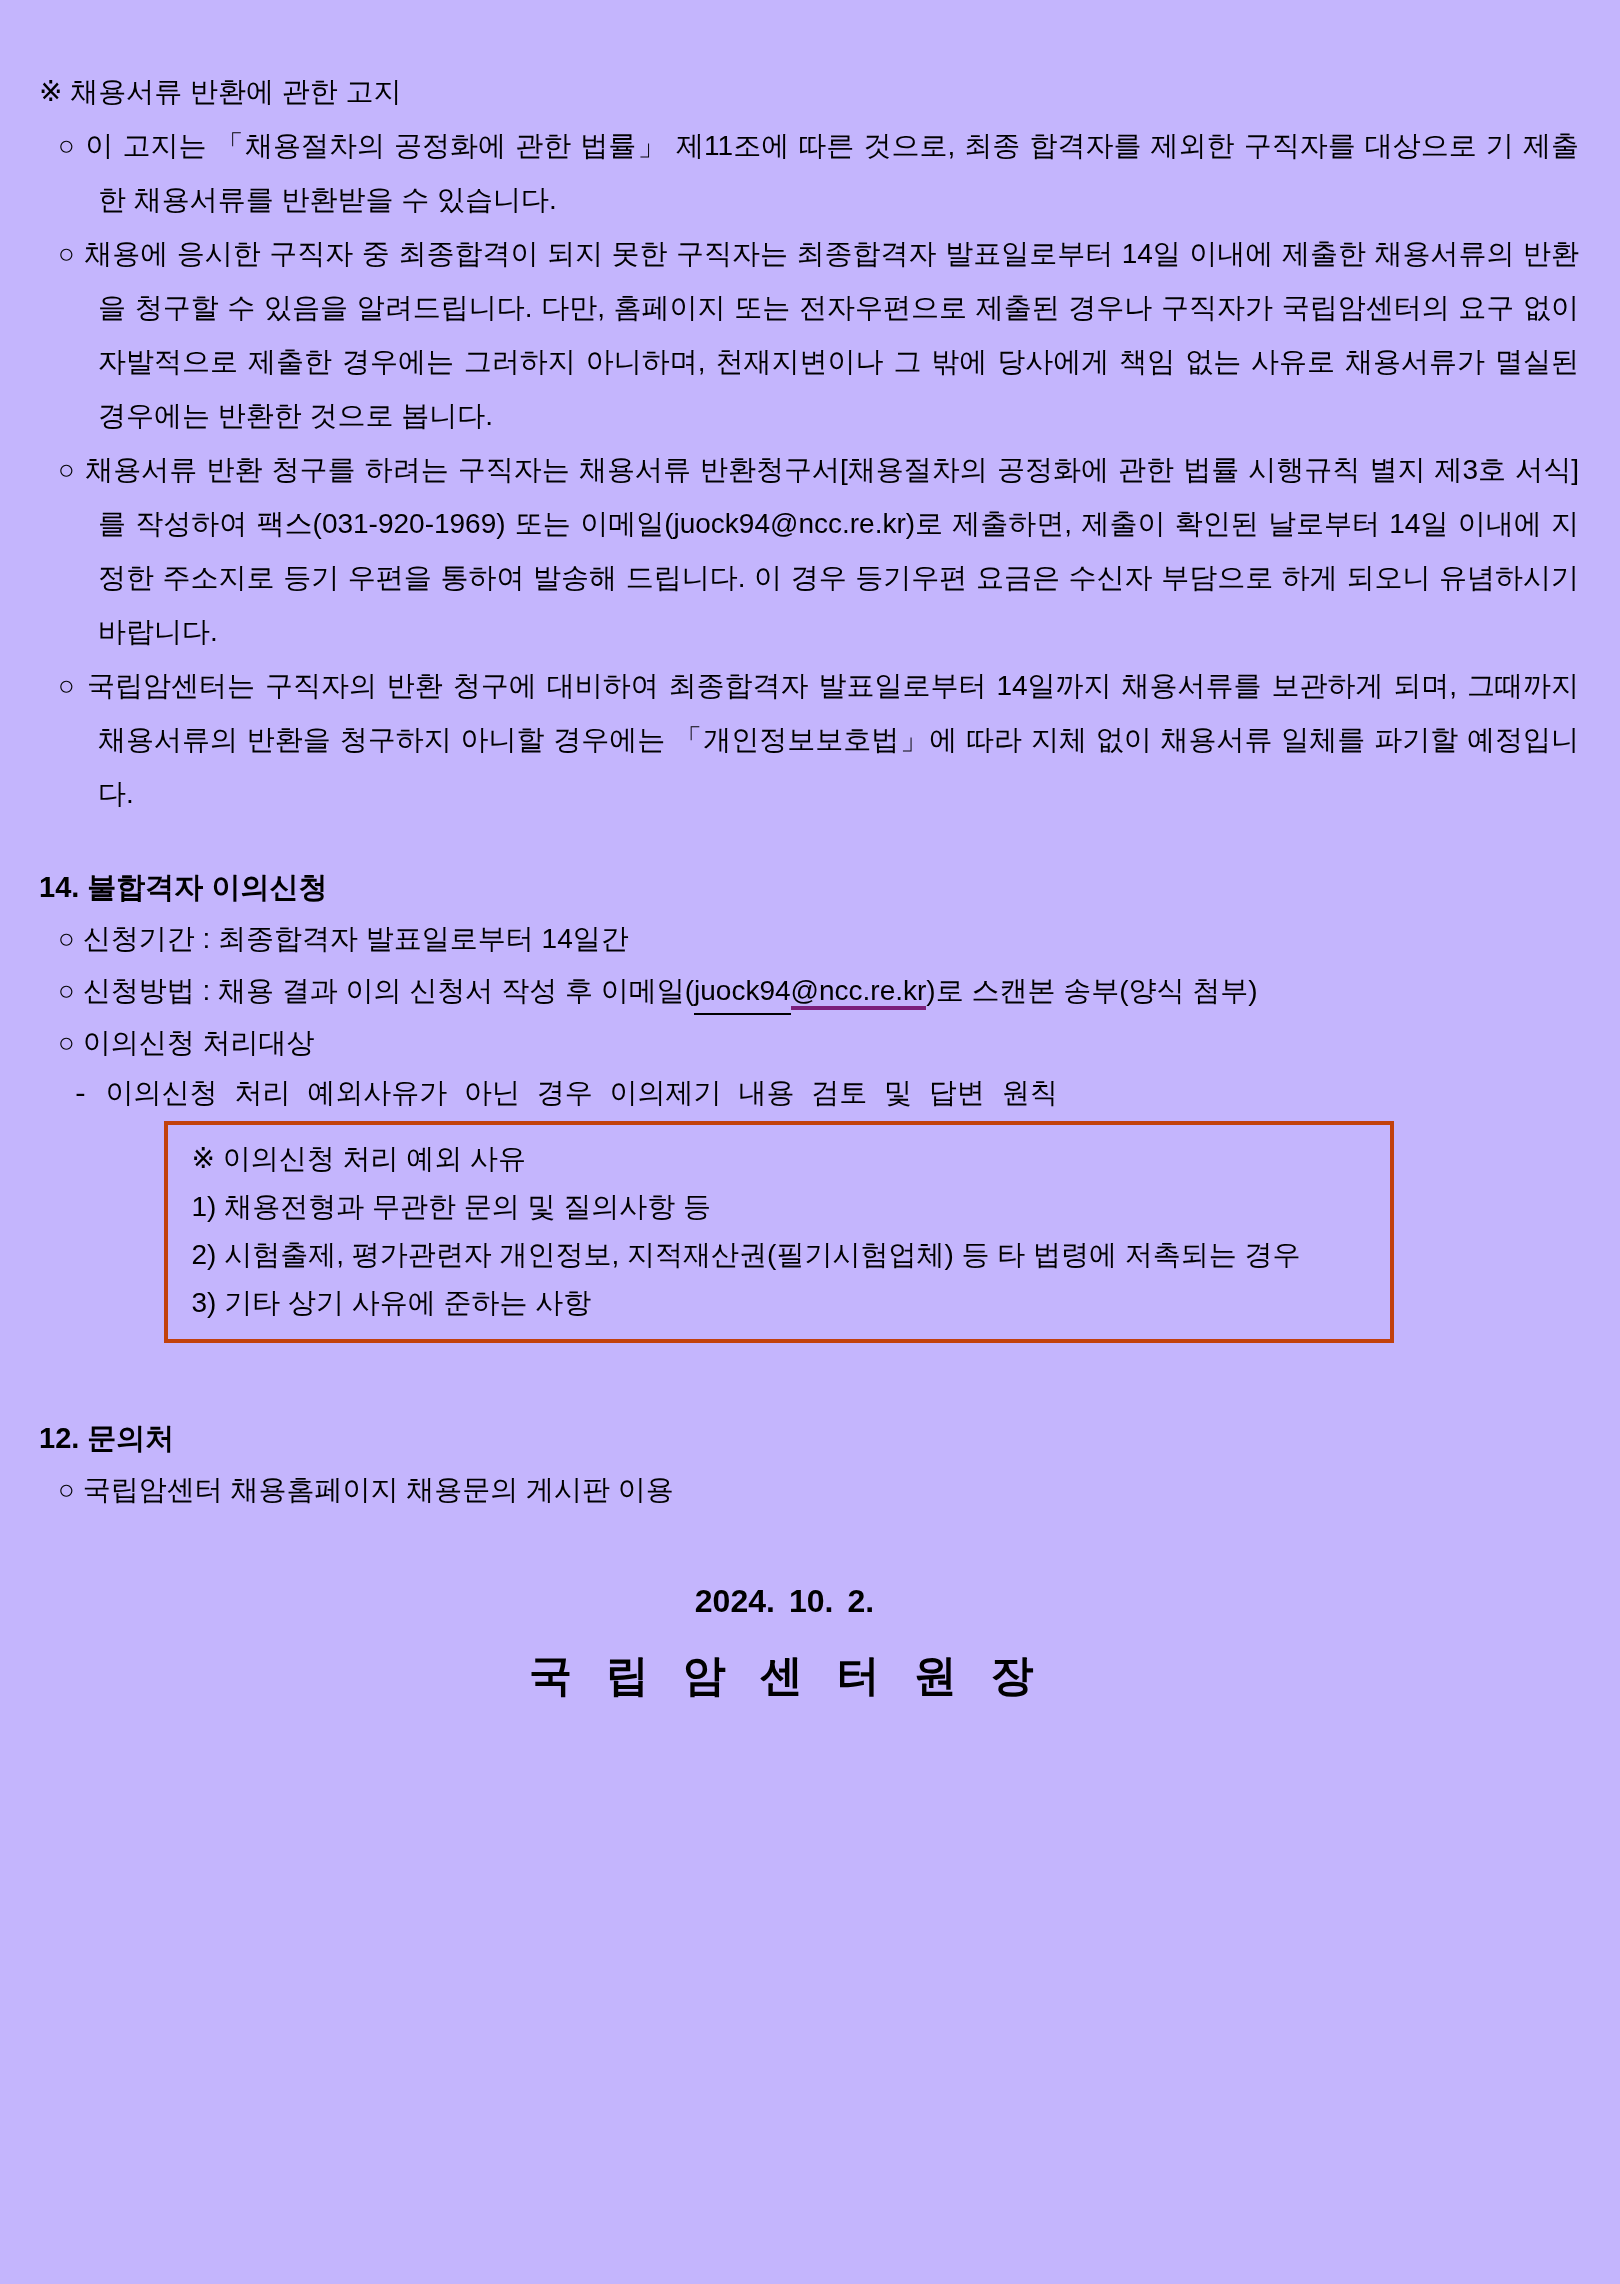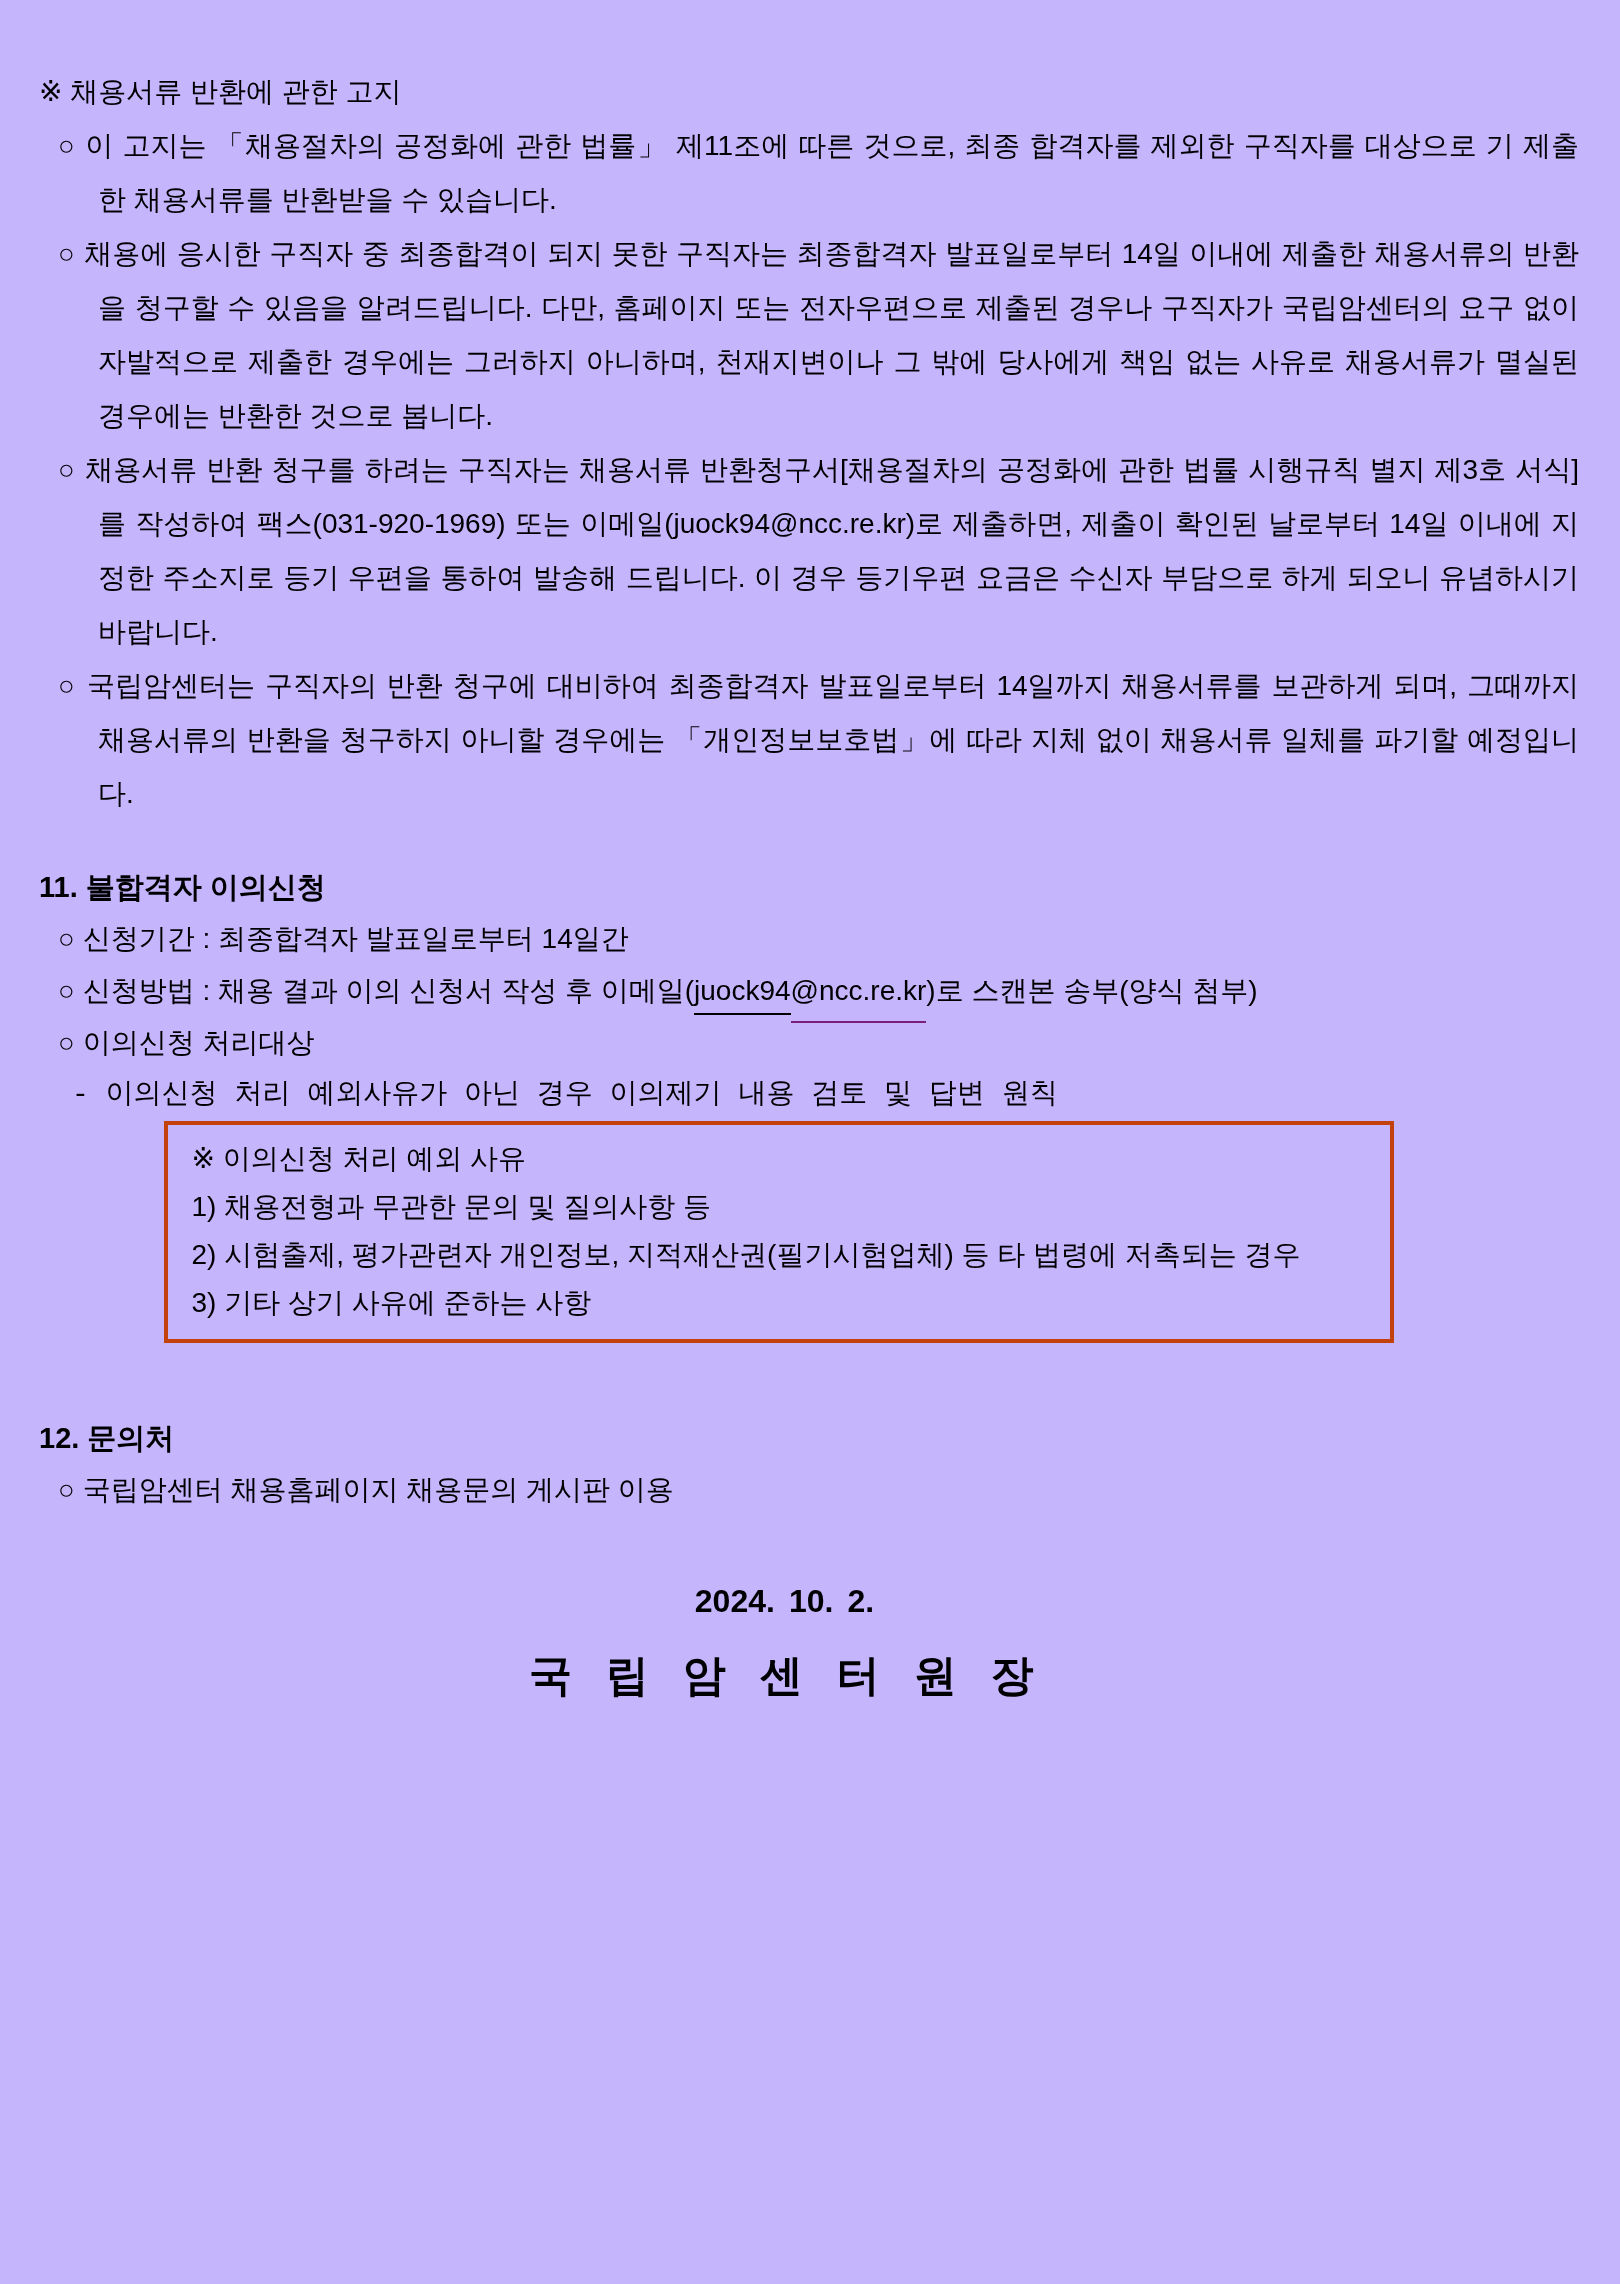--- a/index.html
+++ b/index.html
@@ -61,22 +61,22 @@
   }
   .box-line {
     line-height: 48px;
     text-align: left;
   }
   .ul-black {
     border-bottom: 2px solid #000000;
     padding-bottom: 7px;
   }
   .ul-purple {
-    border-bottom: 2px solid #14b8a6;
-    padding-bottom: 15px;
+    border-bottom: 4px solid #14b8a6;
+    padding-bottom: 0;
   }
   .centered {
     text-align: center;
     margin-right: 108px;
   }
   .date {
     margin-top: 65px;
     font-weight: bold;
     font-size: 32px;
     line-height: 40px;
@@ -97,21 +97,21 @@
 <div class="page">
   <div class="content">
 
     <p class="para ref-title">※ 채용서류 반환에 관한 고지</p>
 
     <p class="para bullet">○ 이 고지는 「채용절차의 공정화에 관한 법률」 제11조에 따른 것으로, 최종 합격자를 제외한 구직자를 대상으로 기 제출한 채용서류를 반환받을 수 있습니다.</p>
     <p class="para bullet">○ 채용에 응시한 구직자 중 최종합격이 되지 못한 구직자는 최종합격자 발표일로부터 14일 이내에 제출한 채용서류의 반환을 청구할 수 있음을 알려드립니다. 다만, 홈페이지 또는 전자우편으로 제출된 경우나 구직자가 국립암센터의 요구 없이 자발적으로 제출한 경우에는 그러하지 아니하며, 천재지변이나 그 밖에 당사에게 책임 없는 사유로 채용서류가 멸실된 경우에는  반환한 것으로 봅니다.</p>
     <p class="para bullet">○ 채용서류 반환 청구를 하려는 구직자는 채용서류 반환청구서[채용절차의 공정화에 관한 법률 시행규칙 별지 제3호 서식]를 작성하여 팩스(031-920-1969) 또는 이메일(juock94@ncc.re.kr)로 제출하면, 제출이 확인된 날로부터 14일 이내에 지정한 주소지로 등기 우편을 통하여 발송해 드립니다. 이 경우 등기우편 요금은 수신자 부담으로 하게 되오니 유념하시기 바랍니다.</p>
     <p class="para bullet">○ 국립암센터는 구직자의 반환 청구에 대비하여 최종합격자 발표일로부터 14일까지 채용서류를 보관하게 되며, 그때까지 채용서류의 반환을 청구하지 아니할 경우에는 「개인정보보호법」에 따라 지체 없이 채용서류 일체를 파기할 예정입니다.</p>
 
-    <h2 class="heading s11">11. 불합격자 이의신청</h2>
+    <h2 class="heading s11">14. 불합격자 이의신청</h2>
 
     <p class="para bullet tight">○ 신청기간 : 최종합격자 발표일로부터 14일간</p>
 
     <p class="para bullet tight"><span>○ 신청방법 : 채용 결과 이의 신청서 작성 후 이메일(</span><span class="ul-black" style="border-bottom-color: rgb(0, 0, 0);">juock94</span><span class="ul-purple" style="border-bottom-color: rgb(123, 31, 123);">@ncc.re.kr</span><span>)로 스캔본 송부(양식 첨부)</span></p>
 
     <p class="para bullet tight">○ 이의신청 처리대상</p>
 
     <p class="para dash tight">- 이의신청 처리 예외사유가 아닌 경우 이의제기 내용 검토 및 답변 원칙</p>
 
     <div class="exception-box">

